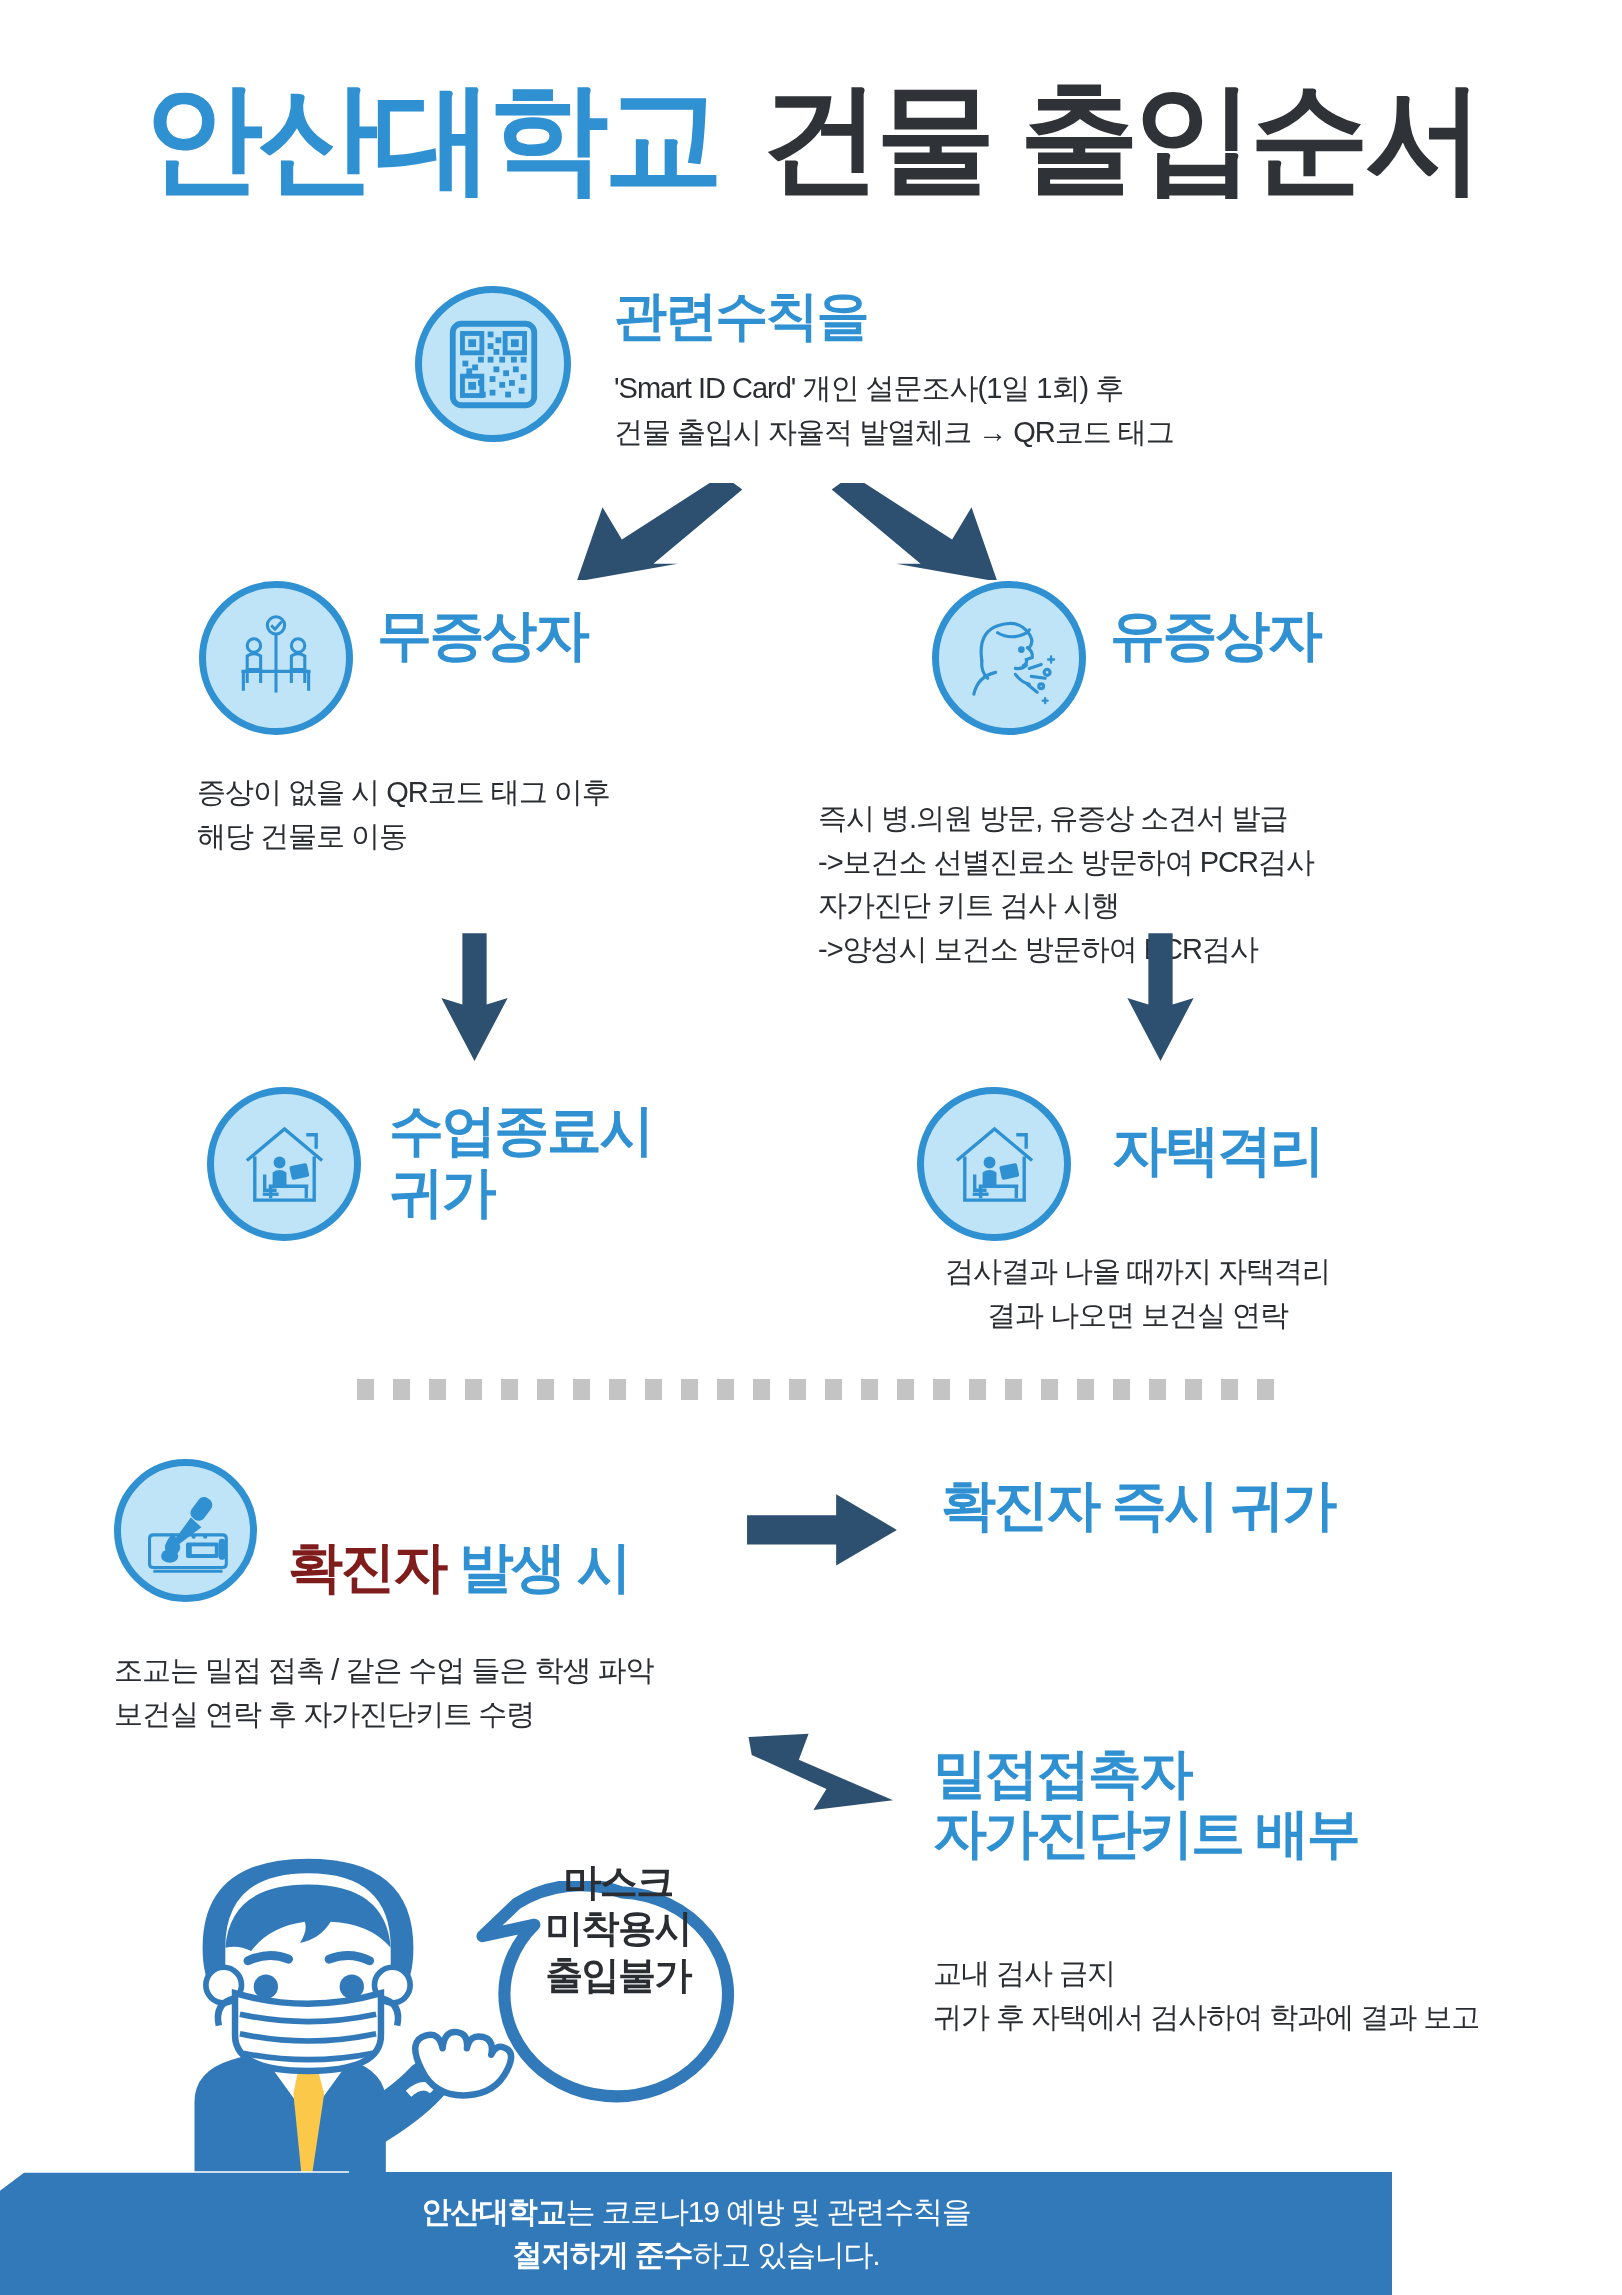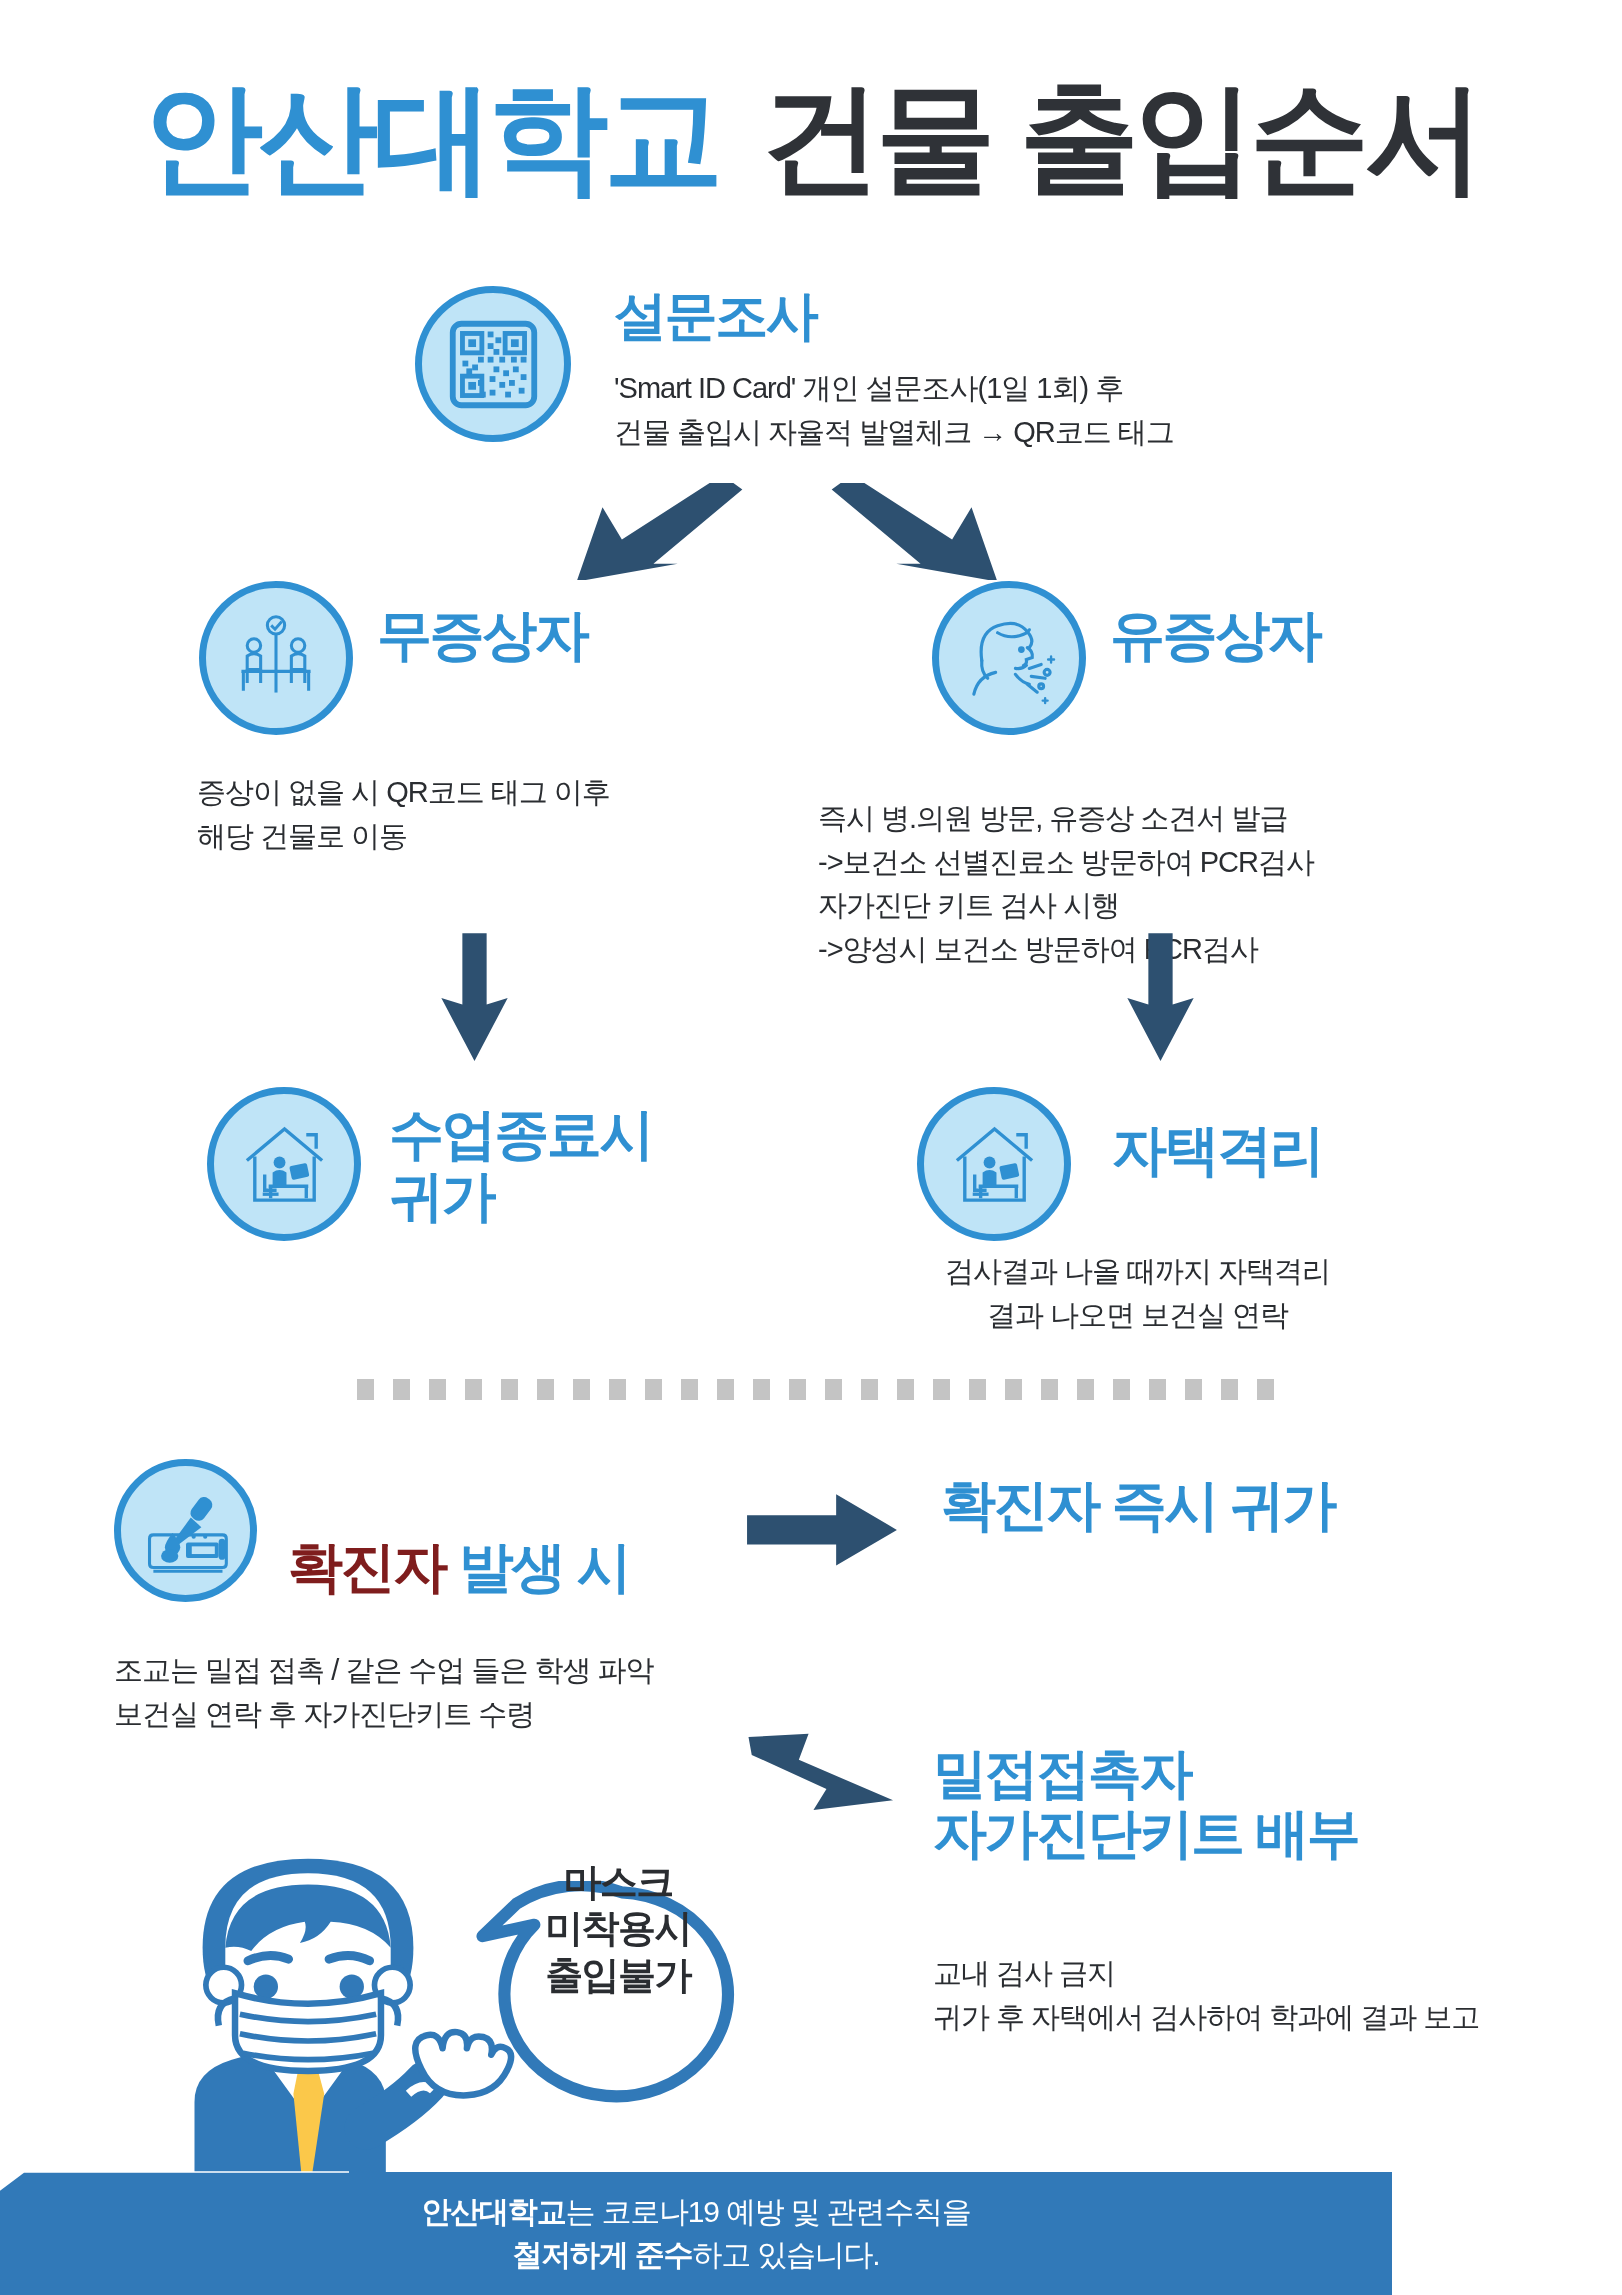--- a/index.html
+++ b/index.html
@@ -112,21 +112,21 @@
           <rect x="56" y="68" width="6" height="6"></rect>
         <rect x="66" y="66" width="6" height="6"></rect>
           <rect x="76" y="74" width="6" height="6"></rect>
         <rect x="46" y="76" width="6" height="6"></rect>
           <rect x="62" y="78" width="6" height="6"></rect>
         <rect x="34" y="66" width="6" height="6"></rect>
           <rect x="36" y="78" width="6" height="6"></rect>
       </g>
     </svg>
   </div>
-  <div class="head-blue" style="left:614px; top:286px; font-size:53px;">설문조사</div>
+  <div class="head-blue" style="left:614px; top:286px; font-size:53px;">관련수칙을</div>
   <div class="body-text" style="left:614px; top:367px; font-size:29px;">'Smart ID Card' 개인 설문조사(1일 1회) 후
 건물 출입시 자율적 발열체크 → QR코드 태그</div>
 
   <svg style="position:absolute; left:560px; top:483px;" width="203" height="97" viewBox="0 0 250 120">
     <polygon points="235,8 125,100 155,100 30,122 62,30 86,70 210,-10" fill="#2d5070" transform="translate(-10,0)"></polygon>
   </svg>
   <svg style="position:absolute; left:811px; top:483px;" width="203" height="97" viewBox="0 0 250 120">
     <polygon points="15,8 125,100 95,100 220,122 188,30 164,70 40,-10" fill="#2d5070" transform="translate(10,0)"></polygon>
   </svg>
 
@@ -186,21 +186,21 @@
       <path d="M72 20 L82 20 L82 34"></path>
       <circle cx="45" cy="48" r="6" fill="#2f90d2" stroke="none"></circle>
       <path d="M38 58 q7 -5 14 0 l0 14 l-14 0 z" fill="#2f90d2" stroke="none"></path>
       <rect x="56" y="50" width="18" height="14" rx="2" fill="#2f90d2" stroke="none" transform="rotate(-12 65 57)"></rect>
       <line x1="34" y1="72" x2="74" y2="72" stroke-width="3.4"></line>
       <path d="M36 72 l0 12 M72 72 l0 12"></path>
       <path d="M30 60 l0 16 l12 0"></path>
       <line x1="28" y1="80" x2="44" y2="80"></line>
     </svg>
   </div>
-  <div class="head-blue" style="left:389px; top:1104px; font-size:55px;">수업종료시
+  <div class="head-blue" style="left:389px; top:1104px; font-size:55px;font-family:Liberation Mono, monospace;">수업종료시
 귀가</div>
 
   <div class="circ" style="left:917px; top:1087px; width:154px; height:154px;">
     <svg width="99" height="99" viewBox="0 0 100 100" fill="none" stroke="#2f90d2" stroke-width="3.4">
       <path d="M12 46 L50 14 L88 46"></path>
       <path d="M20 42 L20 86 L80 86 L80 42"></path>
       <path d="M72 20 L82 20 L82 34"></path>
       <circle cx="45" cy="48" r="6" fill="#2f90d2" stroke="none"></circle>
       <path d="M38 58 q7 -5 14 0 l0 14 l-14 0 z" fill="#2f90d2" stroke="none"></path>
       <rect x="56" y="50" width="18" height="14" rx="2" fill="#2f90d2" stroke="none" transform="rotate(-12 65 57)"></rect>

